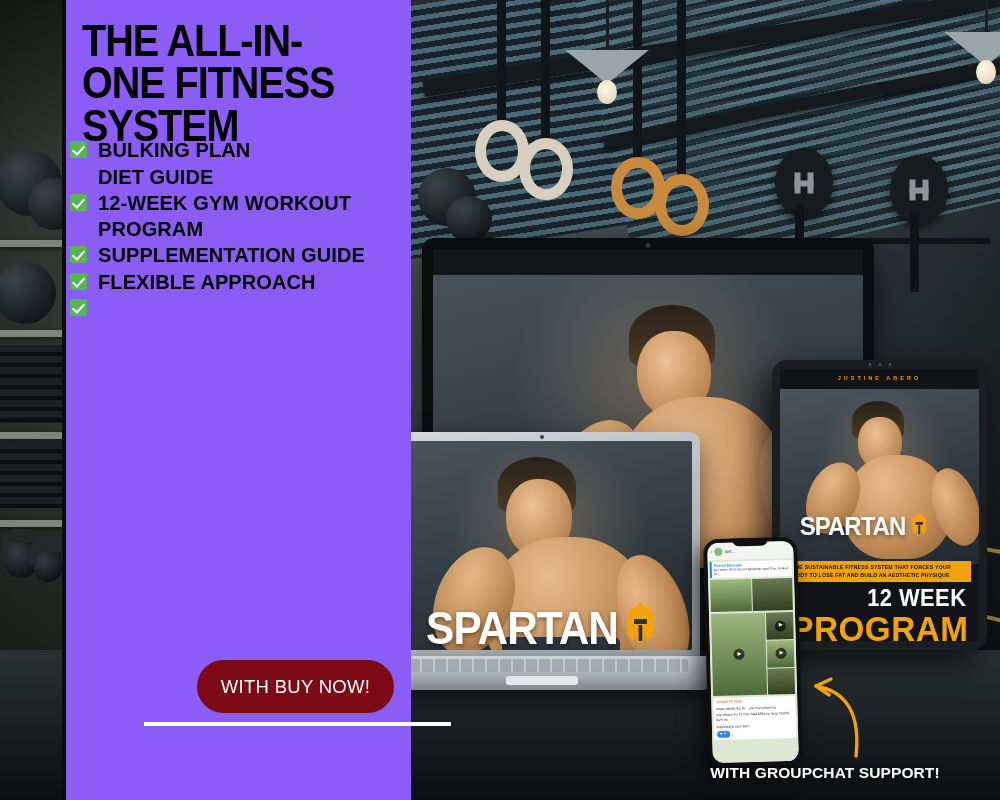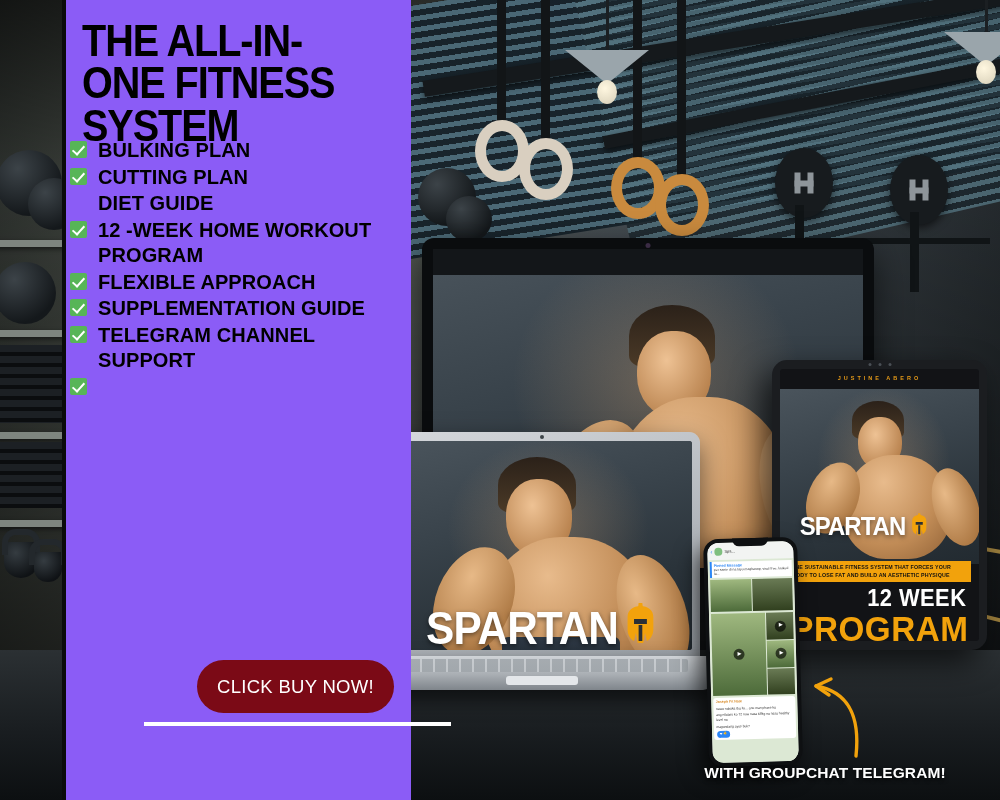--- a/index.html
+++ b/index.html
@@ -466,70 +466,58 @@
         <span class="reactions">❤ 👍</span>
       </div>
     </div>
   </div>
 </div>
 
 <svg id="arrow-annot" viewBox="0 0 110 110">
   <path d="M58 108 C 62 70, 52 44, 18 38" stroke="#F2A20C" stroke-width="3.4" fill="none" stroke-linecap="round"></path>
   <path d="M18 38 L 33 31 M18 38 L 31 47" stroke="#F2A20C" stroke-width="3.4" fill="none" stroke-linecap="round"></path>
 </svg>
-<div id="groupchat-caption">WITH GROUPCHAT TELEGRAM!</div>
+<div id="groupchat-caption">WITH GROUPCHAT SUPPORT!</div>
 
 <div id="offer-panel">
   <h1 id="headline">THE ALL-IN-ONE FITNESS SYSTEM</h1>
 
   <div id="feature-list">
       <div class="feature-row">
         <div class="check-cell">
           <span class="checkbox"></span>
         </div>
         <div class="feature-text">BULKING PLAN</div>
       </div>
       <div class="feature-row">
-        <div class="check-cell">
-          <span class="checkbox"></span>
-        </div>
-        <div class="feature-text">CUTTING PLAN</div>
-      </div>
-      <div class="feature-row">
         <div class="check-cell blank">
           <span class="checkbox"></span>
         </div>
         <div class="feature-text">DIET GUIDE</div>
       </div>
       <div class="feature-row">
         <div class="check-cell">
           <span class="checkbox"></span>
         </div>
-        <div class="feature-text">12 -WEEK HOME WORKOUT PROGRAM</div>
+        <div class="feature-text">12-WEEK GYM WORKOUT PROGRAM</div>
       </div>
       <div class="feature-row">
         <div class="check-cell">
           <span class="checkbox"></span>
         </div>
-        <div class="feature-text">FLEXIBLE APPROACH</div>
+        <div class="feature-text">SUPPLEMENTATION GUIDE</div>
       </div>
       <div class="feature-row">
         <div class="check-cell">
           <span class="checkbox"></span>
         </div>
-        <div class="feature-text">SUPPLEMENTATION GUIDE</div>
+        <div class="feature-text">FLEXIBLE APPROACH</div>
       </div>
       <div class="feature-row">
         <div class="check-cell">
           <span class="checkbox"></span>
         </div>
-        <div class="feature-text">TELEGRAM CHANNEL SUPPORT</div>
-      </div>
-      <div class="feature-row">
-        <div class="check-cell">
-          <span class="checkbox"></span>
-        </div>
-      </div>
-    </div>
-
-  <button id="cta-button">CLICK BUY NOW!</button>
+      </div>
+    </div>
+
+  <button id="cta-button">WITH BUY NOW!</button>
   <div id="divider-line"></div>
 </div>
 
 </body></html>

